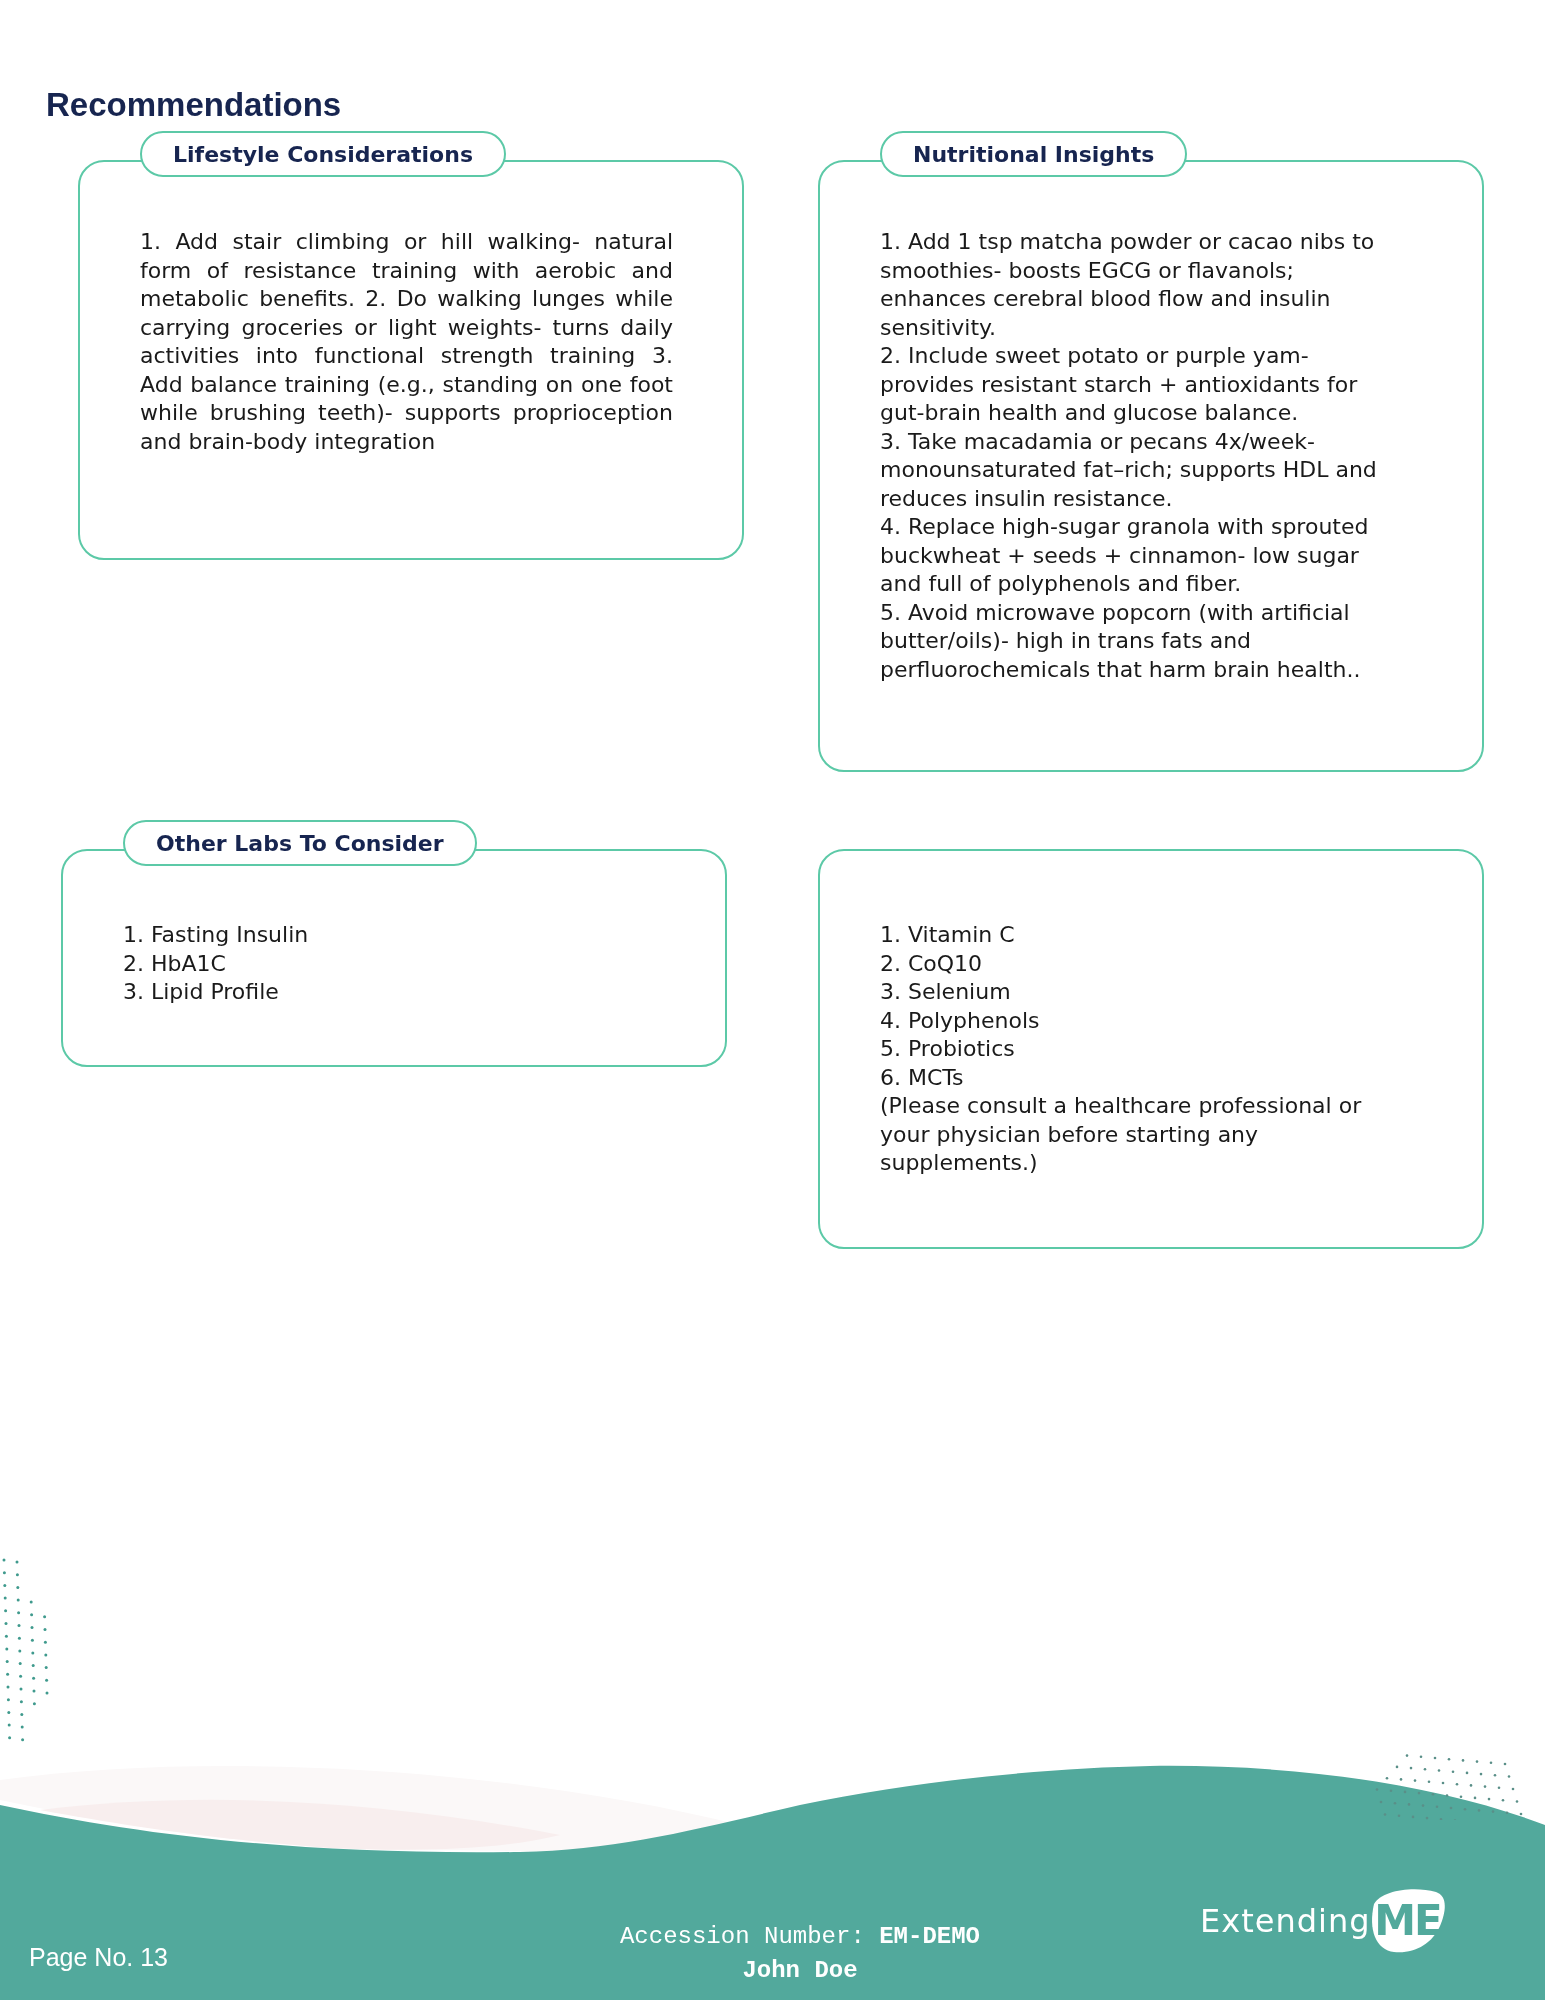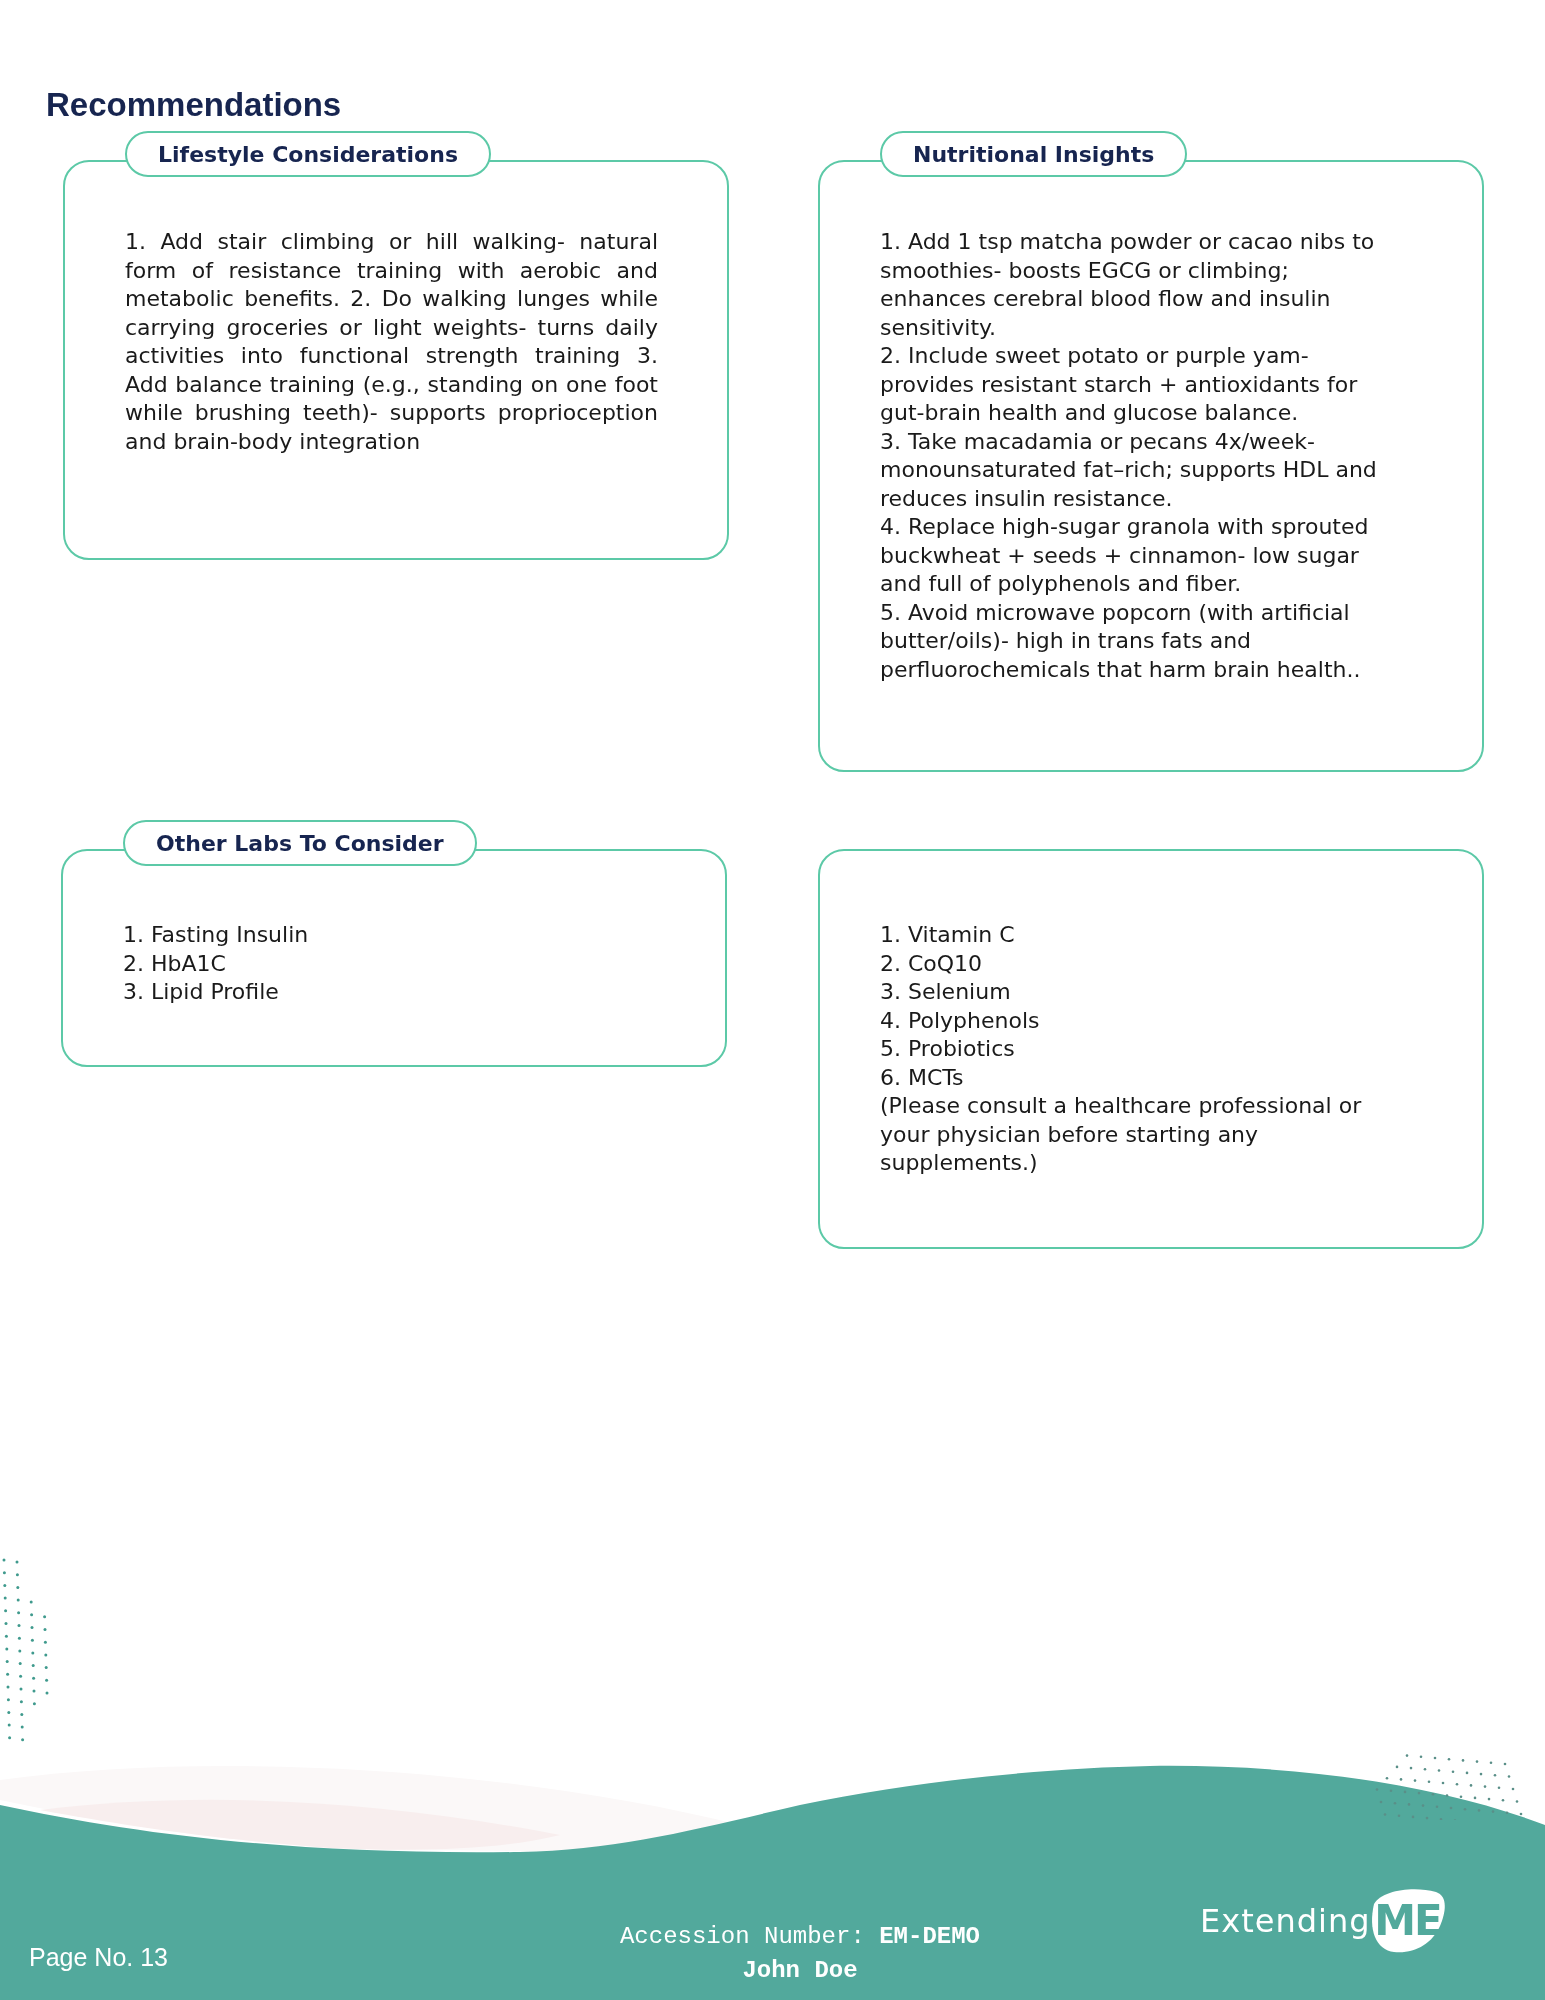--- a/index.html
+++ b/index.html
@@ -33,21 +33,21 @@
     white-space: nowrap;
   }
   .card-body {
     position: absolute; left: 60px; top: 66px;
     font-size: 22px; line-height: 28.5px; color: #1a1a1a;
   }
   .card-body.justify { text-align: justify; width: 533px; }
   .card-body .line { display: block; white-space: nowrap; }
   .para { margin: 0; }
 
-  #card-lifestyle { left: 63px; top: 160px; width: 666px; height: 400px; }
+  #card-lifestyle { left: 78px; top: 160px; width: 666px; height: 400px; }
   #card-nutrition { left: 818px; top: 160px; width: 666px; height: 612px; }
   #card-labs      { left: 61px; top: 849px; width: 666px; height: 218px; }
   #card-supp      { left: 818px; top: 849px; width: 666px; height: 400px; }
 
   .dots { position: absolute; }
   .footer-svg { position: absolute; left: 0; top: 1740px; }
   .footer-text { position: absolute; color: #ffffff; }
   .page-no {
     left: 29px; top: 1943px;
     font-family: "Liberation Sans", sans-serif; font-size: 25px;
@@ -83,21 +83,21 @@
   <div class="card-tab">Lifestyle Considerations</div>
   <div class="card-body justify">
     <p class="para">1. Add stair climbing or hill walking- natural form of resistance training with aerobic and metabolic benefits. 2. Do walking lunges while carrying groceries or light weights- turns daily activities into functional strength training 3. Add balance training (e.g., standing on one foot while brushing teeth)- supports proprioception and brain-body integration</p>
   </div>
 </div>
 
 <div class="card" id="card-nutrition">
   <div class="card-tab">Nutritional Insights</div>
   <div class="card-body">
     <span class="line">1. Add 1 tsp matcha powder or cacao nibs to</span>
-    <span class="line">smoothies- boosts EGCG or climbing;</span>
+    <span class="line">smoothies- boosts EGCG or flavanols;</span>
     <span class="line">enhances cerebral blood flow and insulin</span>
     <span class="line">sensitivity.</span>
     <span class="line">2. Include sweet potato or purple yam-</span>
     <span class="line">provides resistant starch + antioxidants for</span>
     <span class="line">gut-brain health and glucose balance.</span>
     <span class="line">3. Take macadamia or pecans 4x/week-</span>
     <span class="line">monounsaturated fat–rich; supports HDL and</span>
     <span class="line">reduces insulin resistance.</span>
     <span class="line">4. Replace high-sugar granola with sprouted</span>
     <span class="line">buckwheat + seeds + cinnamon- low sugar</span>

